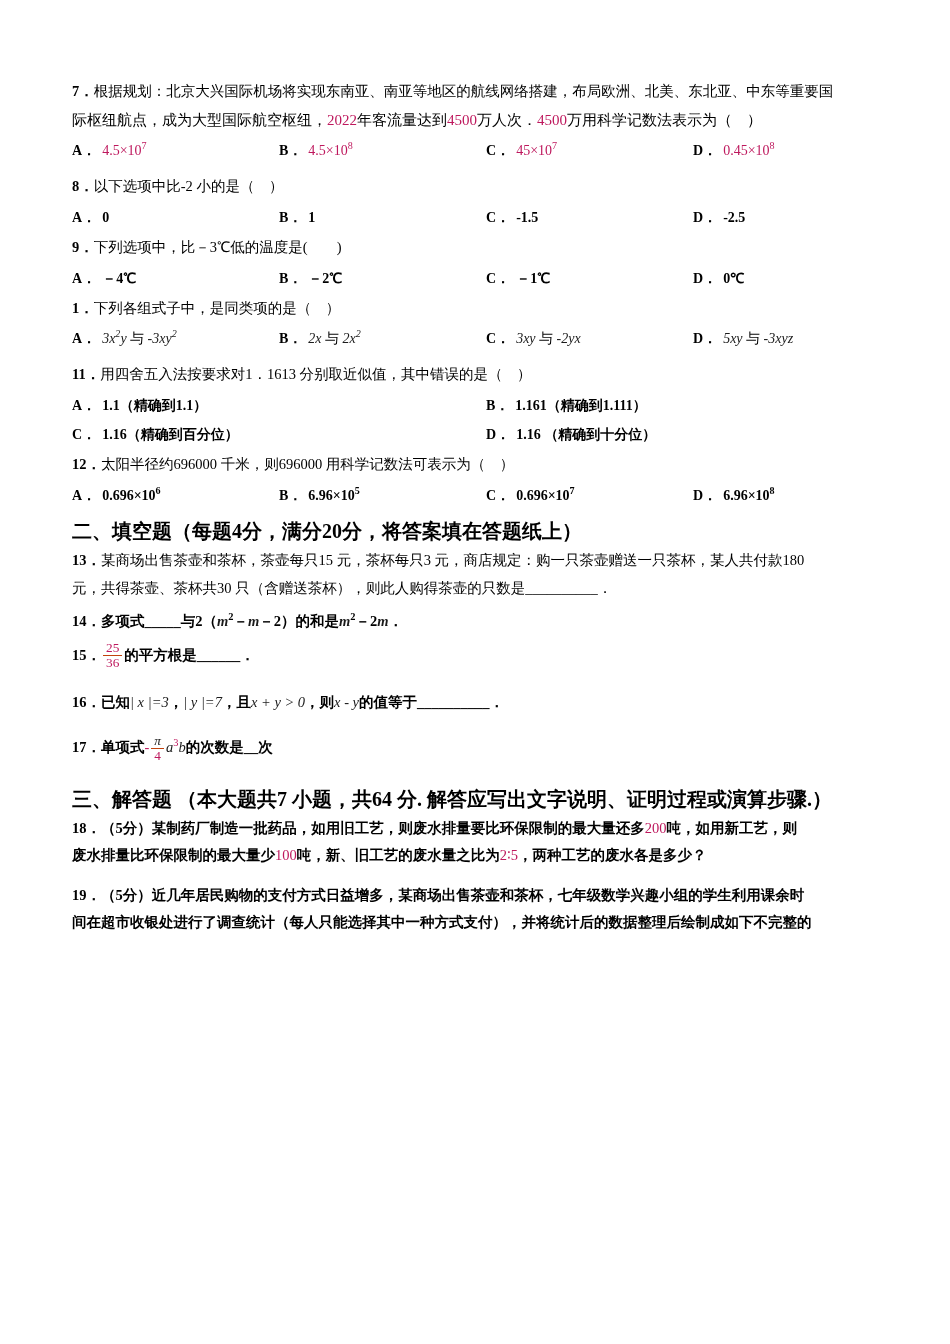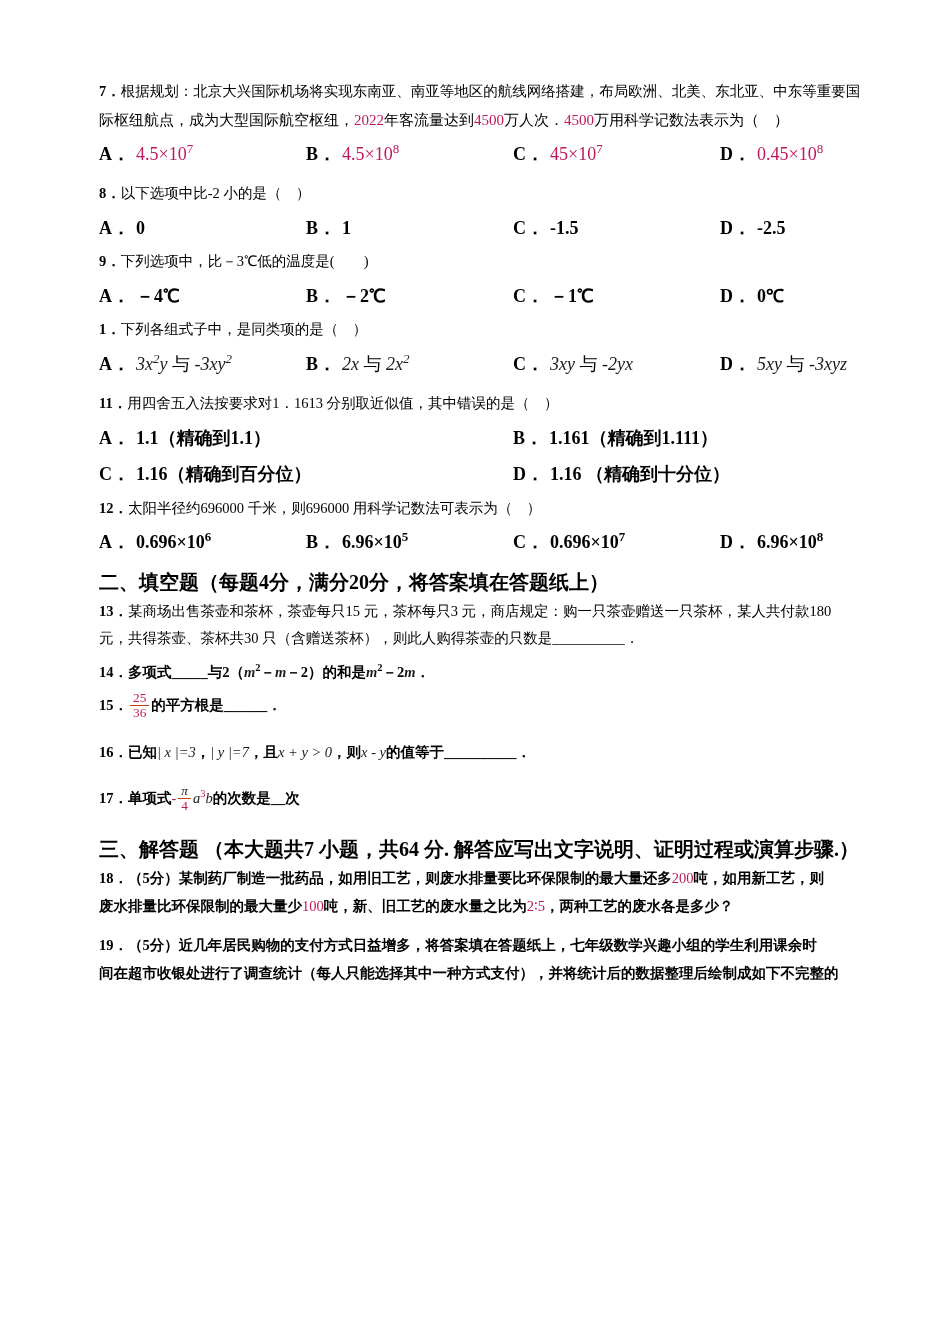--- a/index.html
+++ b/index.html
@@ -14,41 +14,40 @@
     color: #000000;
     position: relative;
     overflow: hidden;
   }
   .page {
     position: relative;
     width: 829px;
     height: 1344px;
     padding: 0;
     box-sizing: border-box;
-    margin-left: 27px;
   }
   .content {
     position: absolute;
     left: 72px;
     top: 78px;
     width: 828px;
   }
   .qtext {
     font-size: 14.5px;
     line-height: 1.9;
     text-align: justify;
   }
   .bold { font-weight: bold; }
   .opts {
     display: flex;
     width: 100%;
     margin: 4px 0 4px 0;
   }
   .opts > div {
-    font-size: 18px;
+    font-size: 14px;
     line-height: 1.8;
   }
   .o4 > div { width: 25%; }
   .o2 > div { width: 50%; }
   .olabel {
     font-weight: bold;
     margin-right: 6px;
   }
   .mi {
     font-family: "Liberation Serif", serif;
@@ -214,20 +213,20 @@
     <div class="qtext">
       <span class="bold">18．</span><span class="bold">（5分）某制药厂制造一批药品，如用旧工艺，则废水排量要比环保限制的最大量还多</span><span class="mn">200</span><span class="bold">吨，如用新工艺，则</span>
     </div>
     <div class="qtext">
       <span class="bold">废水排量比环保限制的最大量少</span><span class="mn">100</span><span class="bold">吨，新、旧工艺的废水量之比为</span><span class="mn">2∶5</span><span class="bold">，两种工艺的废水各是多少？</span>
     </div>
 
     <div class="gap-md"></div>
 
     <div class="qtext">
-      <span class="bold">19．</span><span class="bold">（5分）近几年居民购物的支付方式日益增多，将答案填在答题纸上，七年级数学兴趣小组的学生利用课余时</span>
+      <span class="bold">19．</span><span class="bold">（5分）近几年居民购物的支付方式日益增多，某商场出售茶壶和茶杯，七年级数学兴趣小组的学生利用课余时</span>
     </div>
     <div class="qtext">
       <span class="bold">间在超市收银处进行了调查统计（每人只能选择其中一种方式支付），并将统计后的数据整理后绘制成如下不完整的</span>
     </div>
 
   </div>
 </div>
 
 </body></html>

